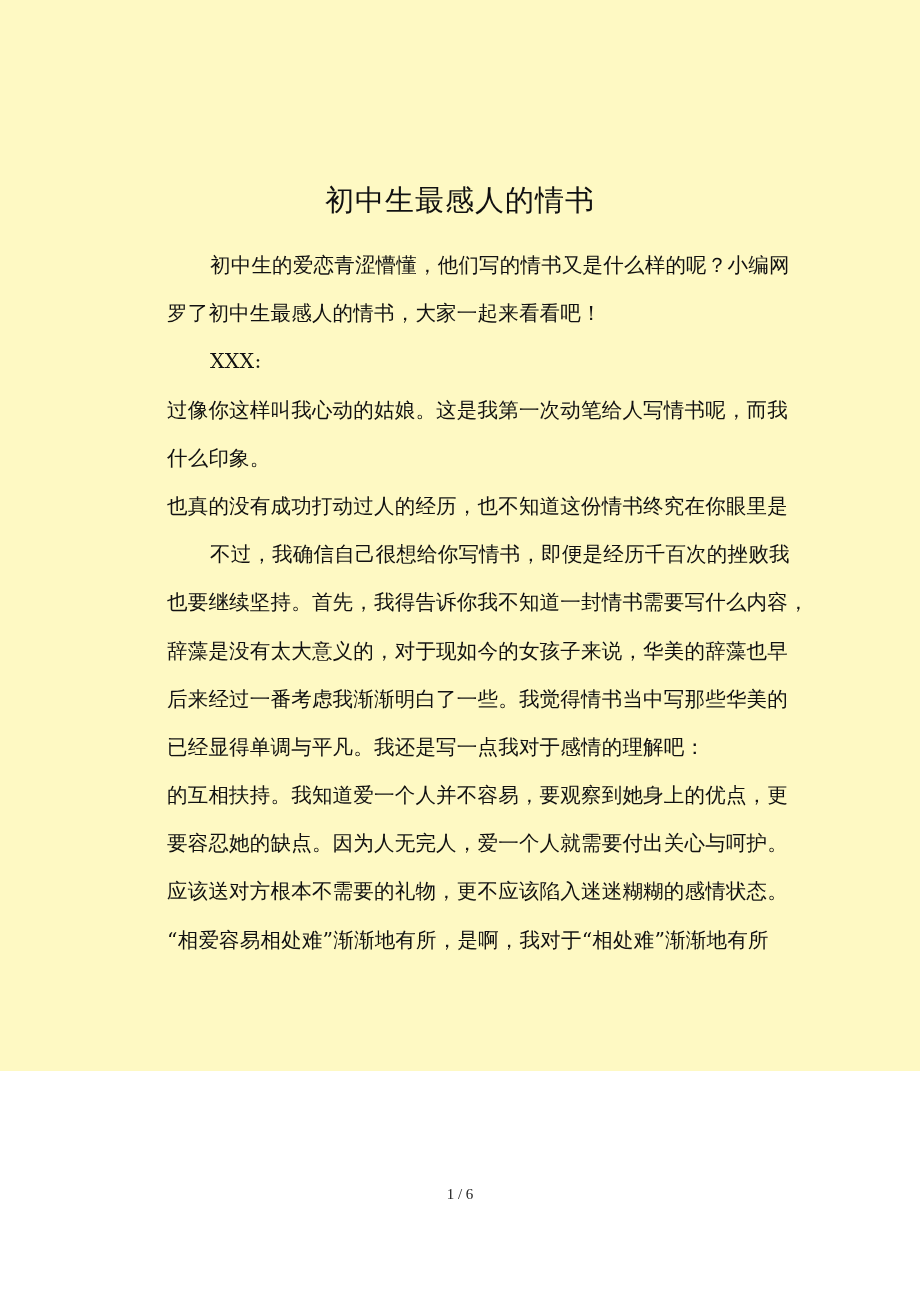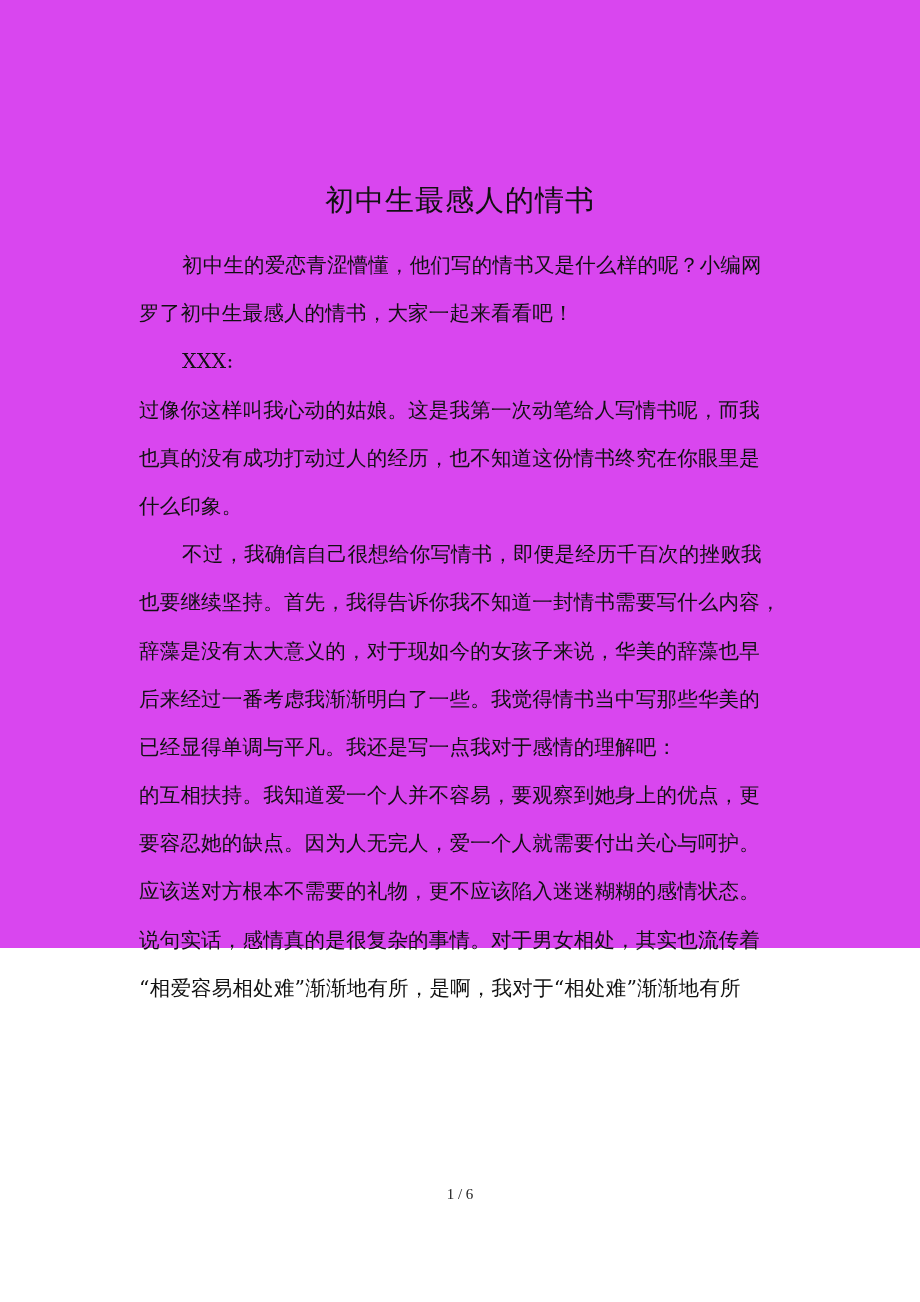--- a/index.html
+++ b/index.html
@@ -1,46 +1,45 @@
 <!DOCTYPE html>
 <html><head>
   <meta charset="utf-8">
   <style>
     html, body { margin: 0; padding: 0; background: #ffffff; }
     body { width: 920px; height: 1302px; position: relative; overflow: hidden;
            font-family: "DejaVu Serif", "Liberation Serif", serif; color: #111; }
-    .page { position: absolute; left: 0; top: 0; width: 920px; height: 948px; background: #d946ef; }
+    .page { position: absolute; left: 0; top: 0; width: 920px; height: 1071px; background: #fef9c3; }
     .title { position: absolute; top: 178px; left: 0; width: 920px; text-align: center;
              font-size: 29px; line-height: 44px; letter-spacing: 1px; }
     .body { position: absolute; left: 139px; top: 241px; width: 645px; }
     .line { height: 48.2px; line-height: 48px; font-size: 20.5px; white-space: nowrap;
-            letter-spacing: 0.2px; }
+            letter-spacing: 0.2px; margin-left: 28px; }
     .indent { padding-left: 43px; }
     .footer { position: absolute; top: 1186px; left: 0; width: 920px; text-align: center;
               font-family: Liberation Serif, serif; font-size: 15px; color: #222; }
   </style>
 </head>
 <body>
 
 <div class="page">
   <div class="title">初中生最感人的情书</div>
 
   <div class="body">
     <div class="line indent">初中生的爱恋青涩懵懂，他们写的情书又是什么样的呢？小编网</div>
     <div class="line">罗了初中生最感人的情书，大家一起来看看吧！</div>
     <div class="line indent">XXX:</div>
     <div class="line">过像你这样叫我心动的姑娘。这是我第一次动笔给人写情书呢，而我</div>
+    <div class="line">什么印象。</div>
     <div class="line">也真的没有成功打动过人的经历，也不知道这份情书终究在你眼里是</div>
-    <div class="line">什么印象。</div>
     <div class="line indent">不过，我确信自己很想给你写情书，即便是经历千百次的挫败我</div>
     <div class="line">也要继续坚持。首先，我得告诉你我不知道一封情书需要写什么内容，</div>
     <div class="line">辞藻是没有太大意义的，对于现如今的女孩子来说，华美的辞藻也早</div>
     <div class="line">后来经过一番考虑我渐渐明白了一些。我觉得情书当中写那些华美的</div>
     <div class="line">已经显得单调与平凡。我还是写一点我对于感情的理解吧：</div>
     <div class="line">的互相扶持。我知道爱一个人并不容易，要观察到她身上的优点，更</div>
     <div class="line">要容忍她的缺点。因为人无完人，爱一个人就需要付出关心与呵护。</div>
     <div class="line">应该送对方根本不需要的礼物，更不应该陷入迷迷糊糊的感情状态。</div>
-    <div class="line">说句实话，感情真的是很复杂的事情。对于男女相处，其实也流传着</div>
     <div class="line">“相爱容易相处难”渐渐地有所，是啊，我对于“相处难”渐渐地有所</div>
   </div>
 
   <div class="footer">1 / 6</div>
 </div>
 
 </body></html>

